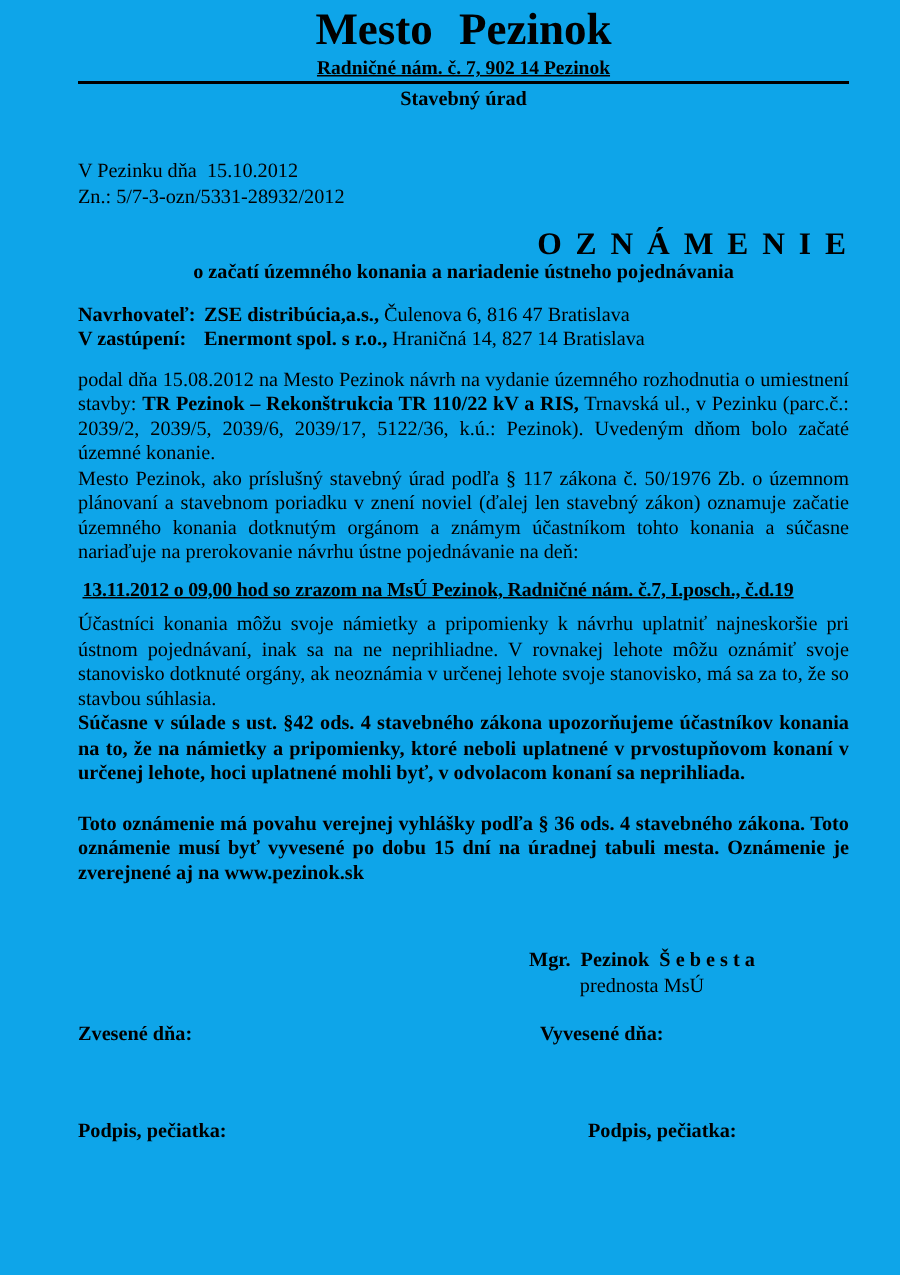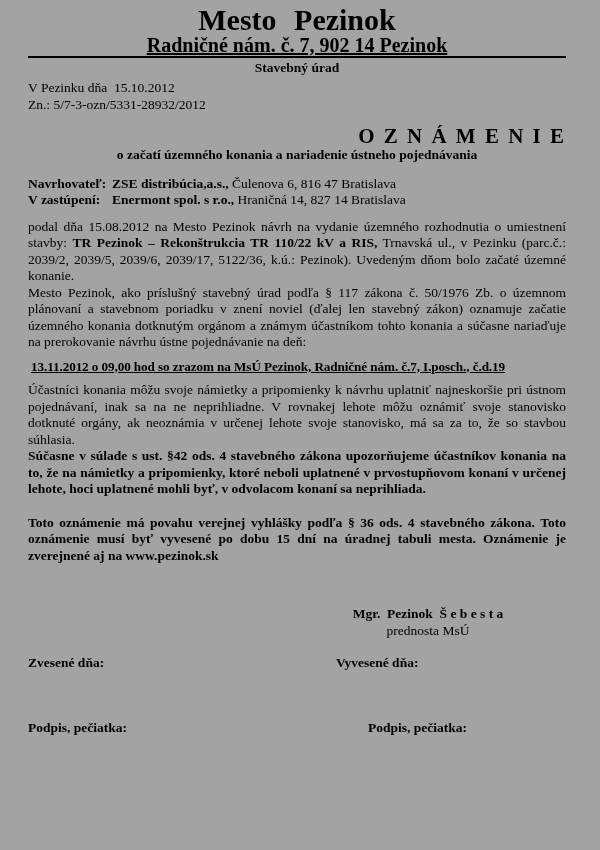--- a/index.html
+++ b/index.html
@@ -5,51 +5,51 @@
   * { margin: 0; padding: 0; box-sizing: border-box; }
   html, body { background: #ffffff; }
   body {
     width: 600px; height: 850px;
     font-family: "Liberation Serif", "DejaVu Serif", serif;
     color: #000;
     overflow: hidden;
   }
   .page {
     width: 600px; height: 850px;
-    padding: 4px 34px 0 28px;
-    background: #a3a3a3;
+    padding: 4px 34px 0 52px;
+    background: #0ea5e9;
   }
   .pre { white-space: pre-wrap; }
 
   
   .doc-title {
     text-align: center;
     font-size: 30px; font-weight: bold;
     line-height: 32px;
     word-spacing: 10px;
   }
   .address-rule {
     border-bottom: 2px solid #000;
     text-align: center;
     line-height: 18px;
     padding-bottom: 0px;
   }
   .address-rule span {
-    font-size: 20px; font-weight: bold;
+    font-size: 13px; font-weight: bold;
     text-decoration: underline;
   }
   .department {
     text-align: center;
     font-size: 13.5px; font-weight: bold;
     line-height: 16px;
     margin-top: 2px;
   }
 
   
-  .meta { margin-top: 4px; font-size: 13.5px; line-height: 16.5px; }
+  .meta { margin-top: 32px; font-size: 13.5px; line-height: 16.5px; }
 
   
   .notice-heading {
     margin-top: 12px;
     text-align: right;
     font-size: 21px; font-weight: bold;
     letter-spacing: 2px;
     line-height: 22px;
   }
   .notice-subheading {

